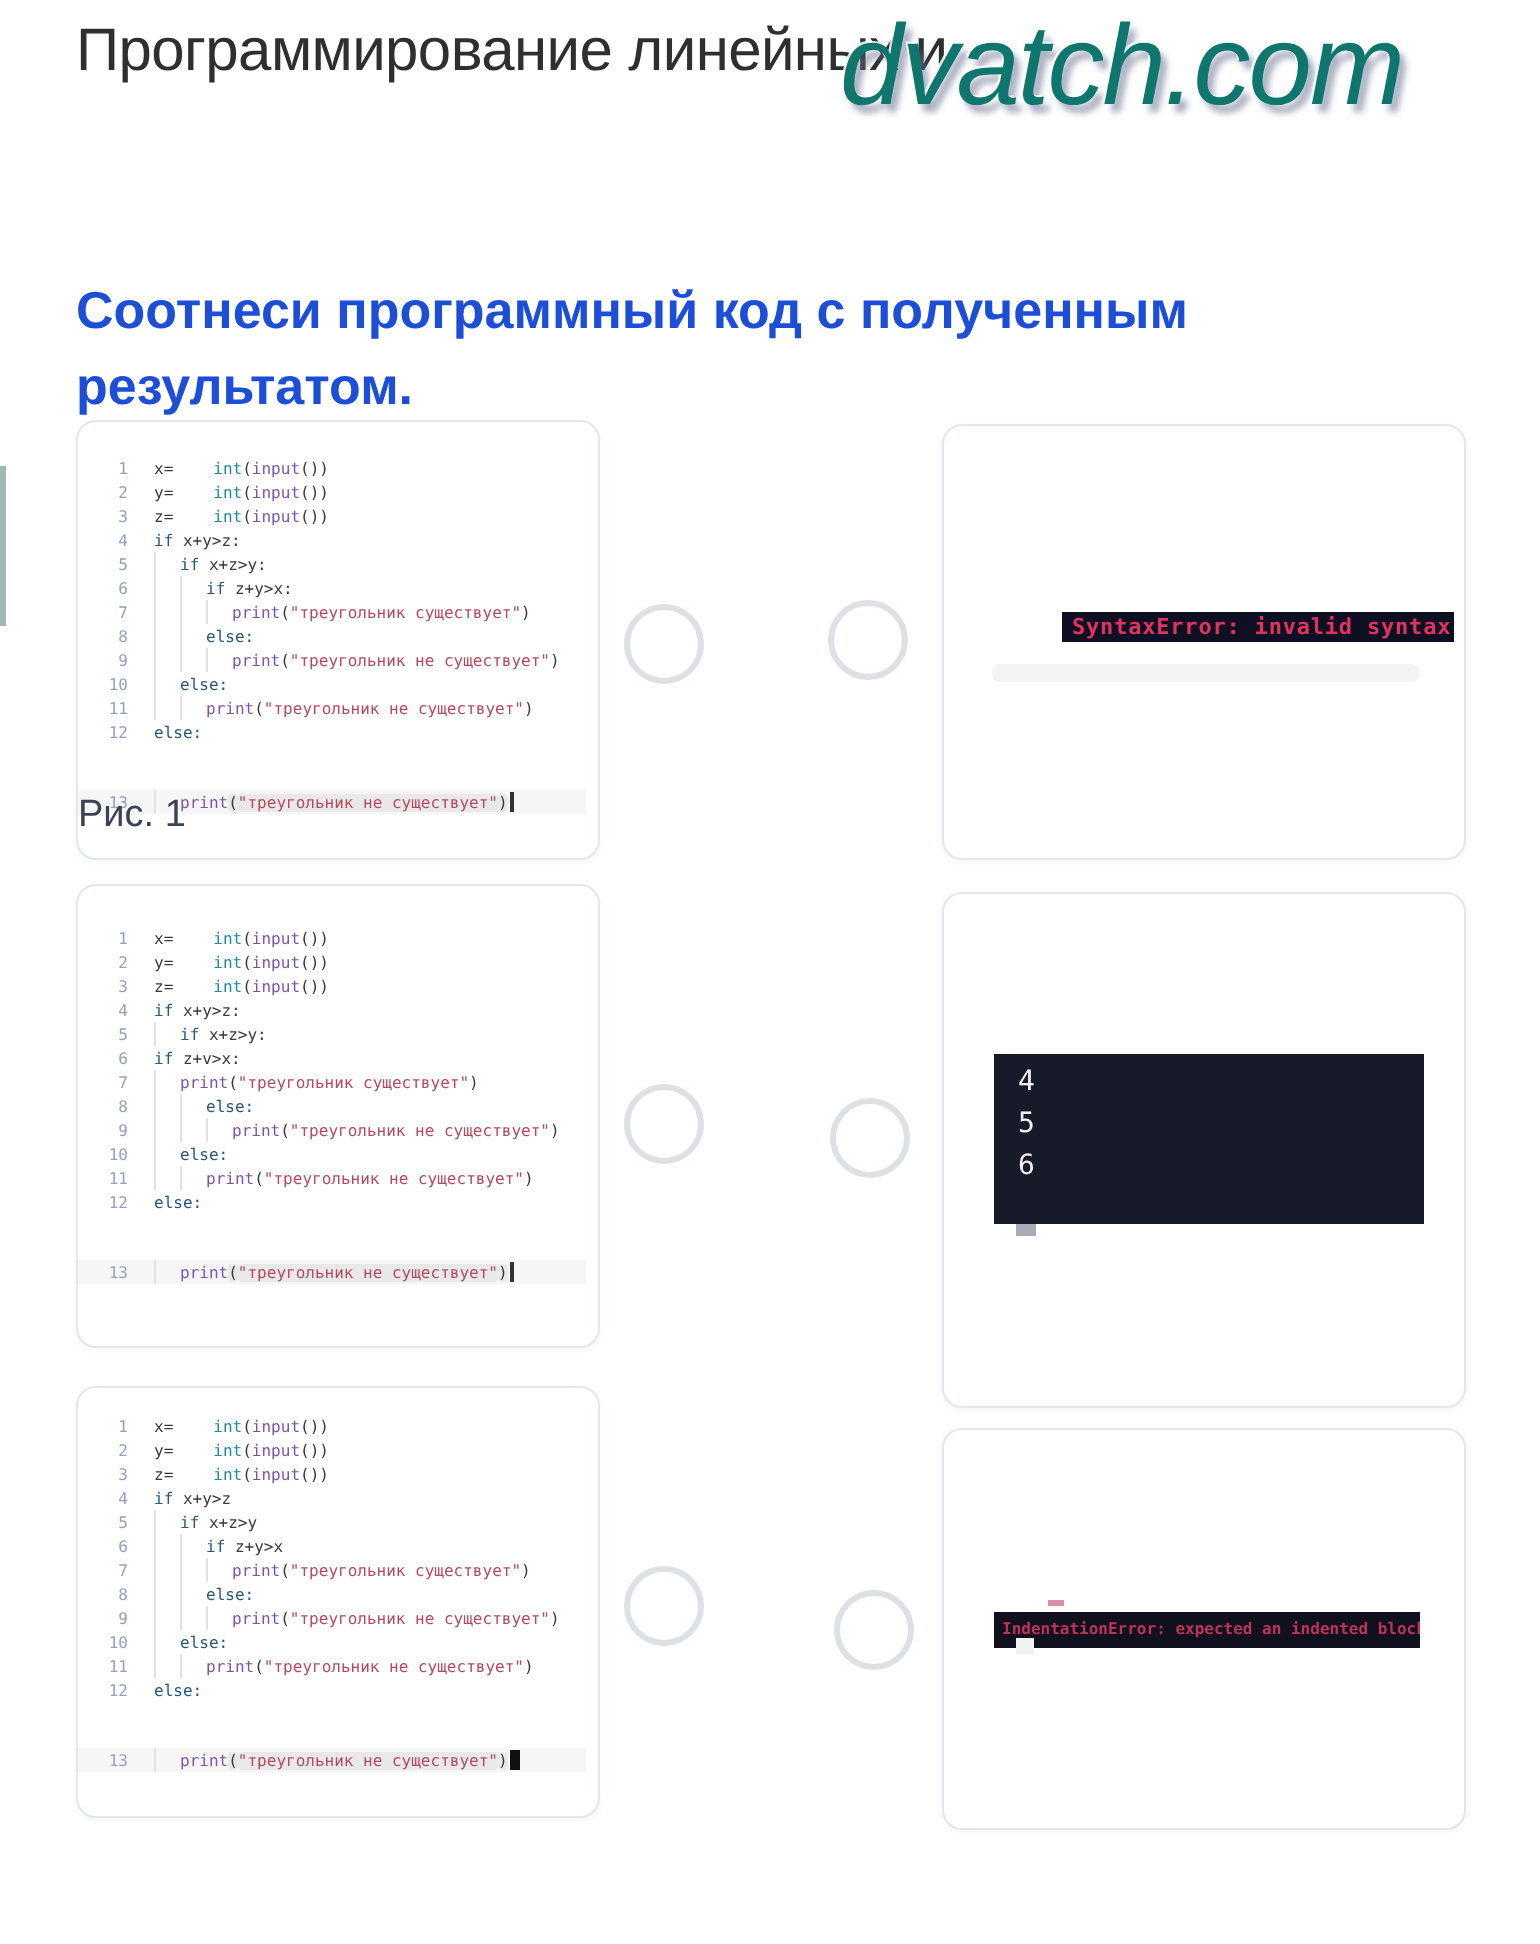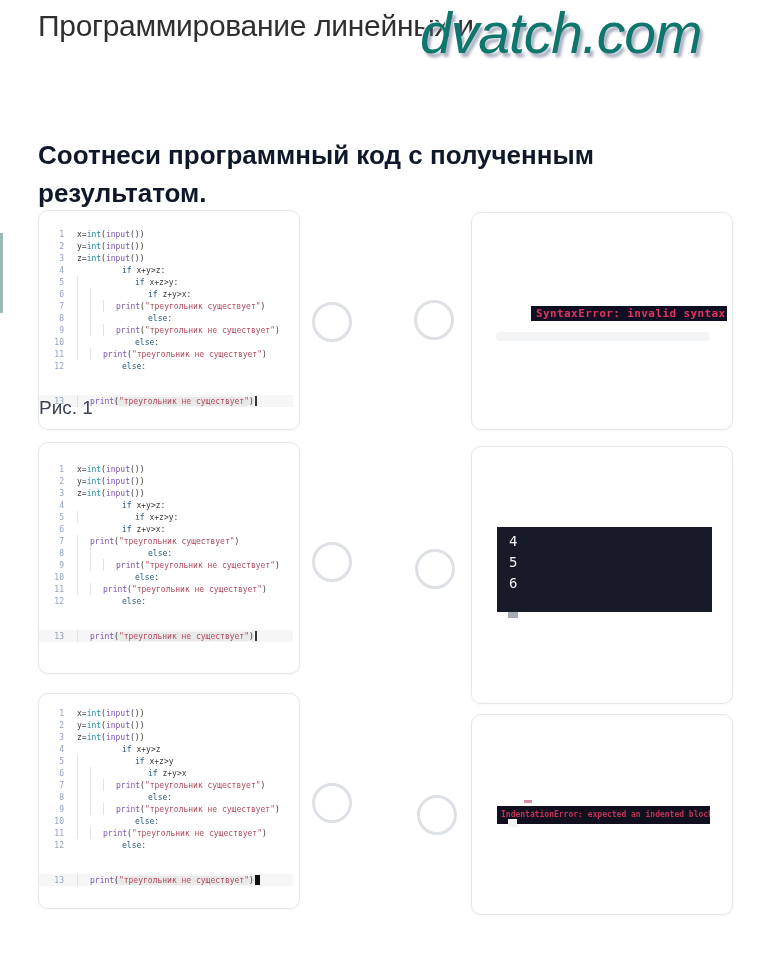--- a/index.html
+++ b/index.html
@@ -6,21 +6,21 @@
   html,body { width:770px; height:972px; background:#ffffff; overflow:hidden;
               font-family:"Liberation Sans", sans-serif; position:relative; }
 
   
   .page-title { position:absolute; left:38px; top:6px; font-size:30px; line-height:39px;
                 color:#2f2f2f; font-weight:400; letter-spacing:-0.3px; z-index:1; }
   .watermark  { position:absolute; left:420px; top:0px; font-size:57px; font-weight:500;
                 color:#0f766e; z-index:2; letter-spacing:-1px;
                 text-shadow:-1px -1px 0 rgba(255,255,255,.85), 3px 4px 3px rgba(100,110,140,.55);font-style:italic; }
   .prompt     { position:absolute; left:38px; top:136px; width:660px; font-size:26px;
-                line-height:38px; font-weight:700; color:#0f172a; z-index:1; }
+                line-height:38px; font-weight:700; color:#1d4ed8; z-index:1; }
   .edge-line  { position:absolute; left:0; top:233px; width:3px; height:80px; background:#9cbab6; }
 
   
   .card { position:absolute; background:#fff; border:1px solid #e4e7ea; border-radius:10px;
           box-shadow:0 1px 3px rgba(40,50,70,.05); }
   .card-l1 { left:38px;  top:210px; width:262px; height:220px; }
   .card-l2 { left:38px;  top:442px; width:262px; height:232px; }
   .card-l3 { left:38px;  top:693px; width:262px; height:216px; }
   .card-r1 { left:471px; top:212px; width:262px; height:218px; }
   .card-r2 { left:471px; top:446px; width:262px; height:258px; }
@@ -39,22 +39,22 @@
   
   .codewrap { position:absolute; left:0; top:17px; right:6px; }
   .card-l2 .codewrap { top:20px; }
   .card-l3 .codewrap { top:13px; }
   .cline { display:flex; align-items:center; height:12px; white-space:pre;
            font-family:"DejaVu Sans Mono", monospace; font-size:8px; }
   .cline.curline { background:#f6f6f6;margin-top:23px; }
   .num  { width:38px; text-align:right; padding-right:13px; color:#93a1c0; flex:none; }
   .ind  { display:inline-block; width:13px; height:12px; border-left:1px solid #e2e2e2; flex:none; }
   .pl  { color:#3a3a3a; }
-  .kw  { color:#27577d;margin-left:45px; }
-  .bi  { color:#1d8a99; }
+  .kw  { color:#27577d; }
+  .bi  { color:#1d8a99;margin-left:20px; }
   .fn  { color:#7a55b0; }
   .str { color:#b34a5e; }
   .sel { background:#e9e9e9; border-radius:2px; }
   .cur-thin  { display:inline-block; width:2px; height:10px; background:#333; margin-left:1px; }
   .cur-block { display:inline-block; width:5px; height:10px; background:#111; margin-left:1px; }
 
   
   .strip1 { position:absolute; left:31px; top:93px; width:196px; height:15px; background:#0f0f23;
             font-family:"DejaVu Sans Mono", monospace; font-size:11px; line-height:15px;
             color:#e1335e; font-weight:700; letter-spacing:.4px; padding-left:5px;

